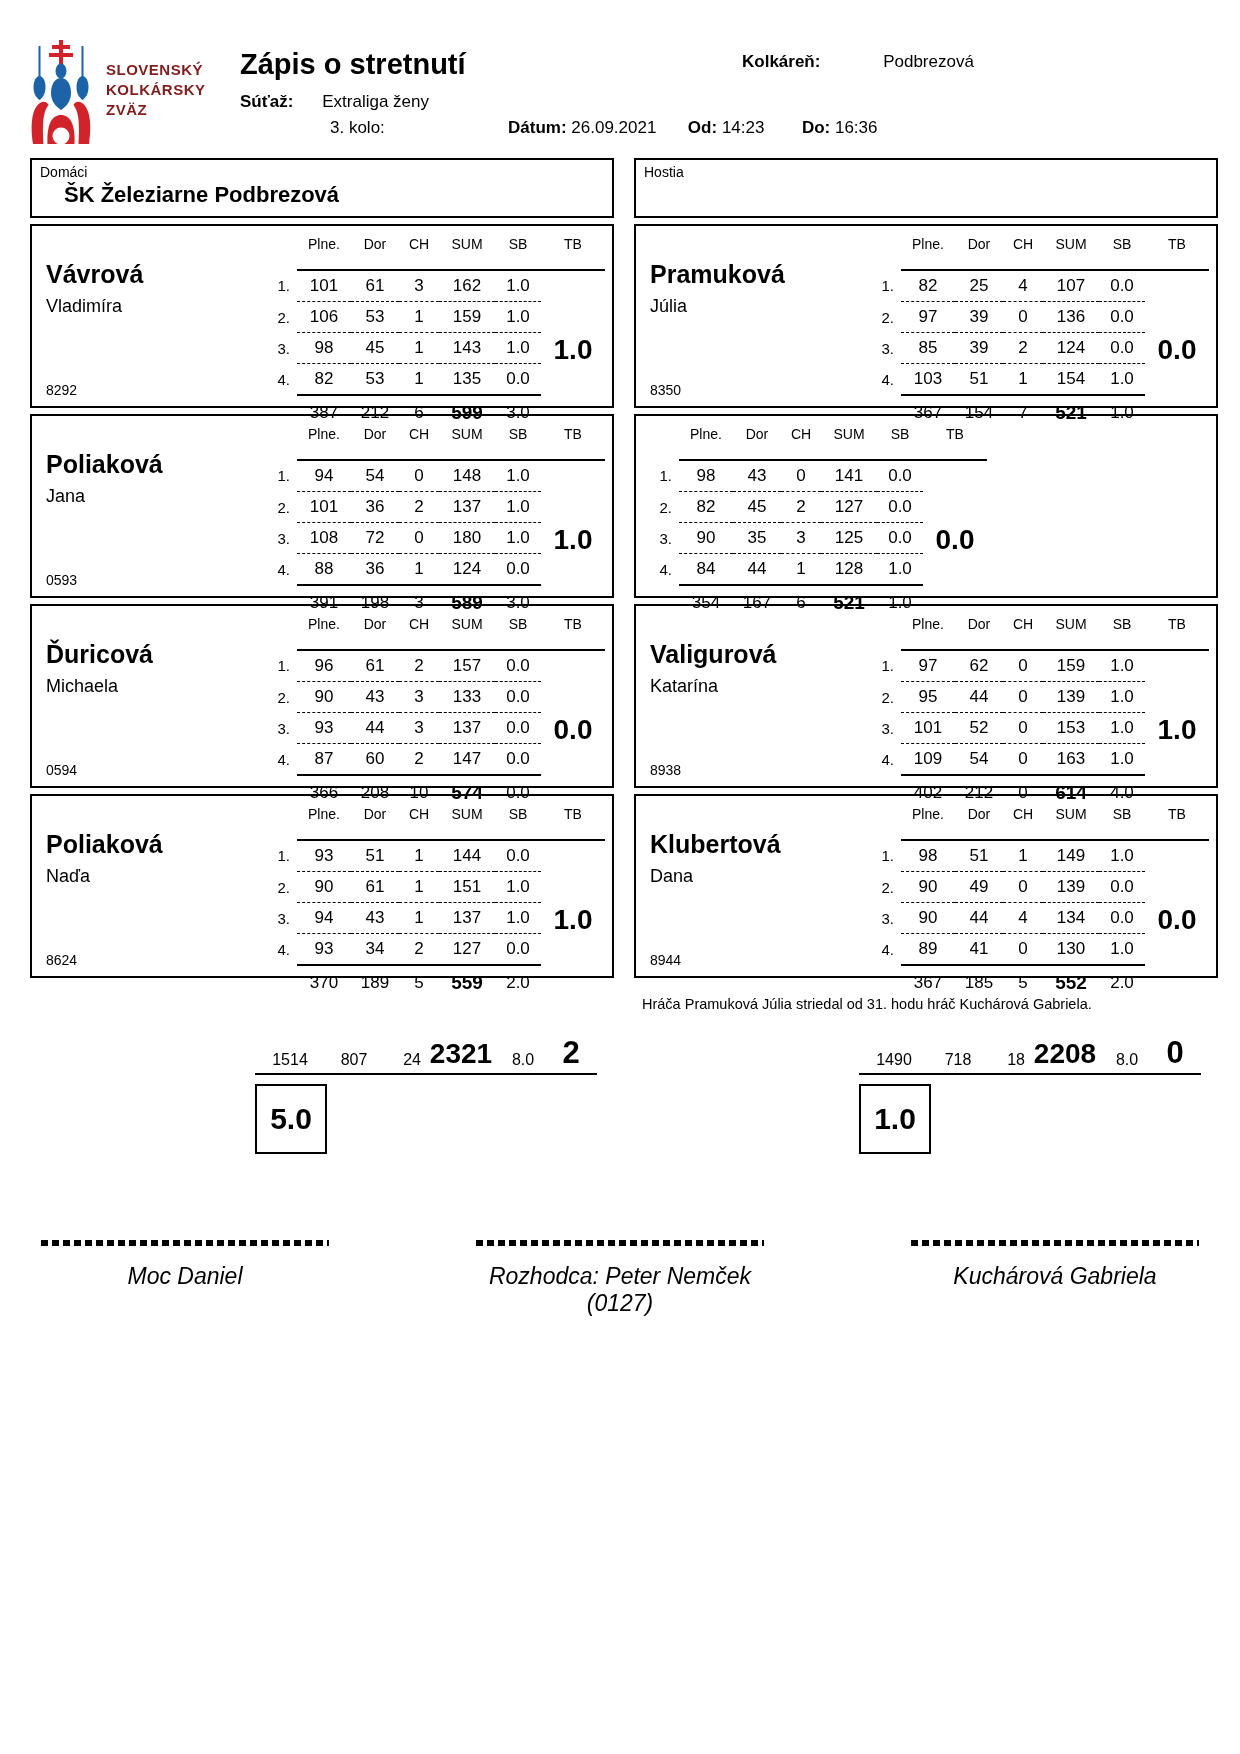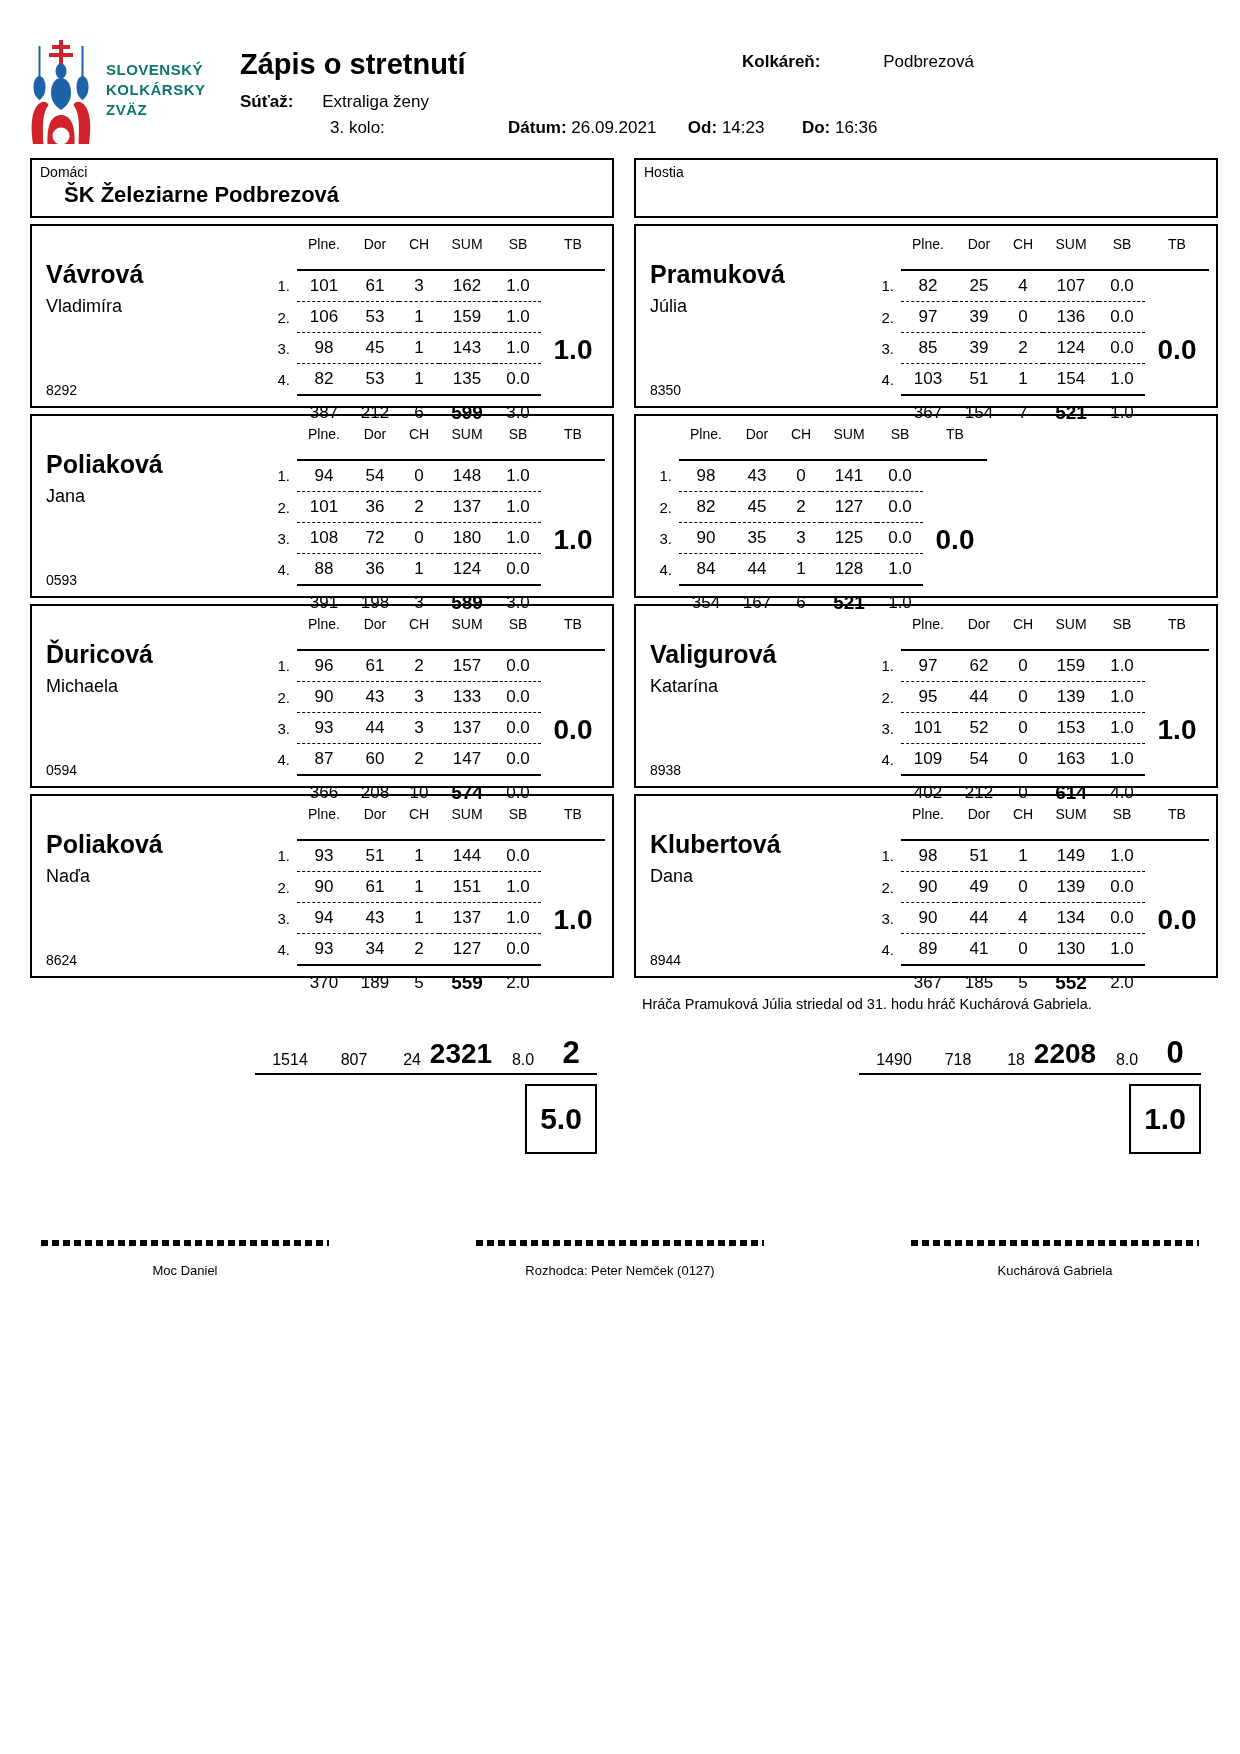--- a/index.html
+++ b/index.html
@@ -3,21 +3,21 @@
 <meta charset="utf-8">
 <style>
   html,body{margin:0;padding:0;background:#e8e8e8;}
   .page{position:relative;width:1240px;height:1754px;background:#fff;margin:0 auto;
         font-family:"Liberation Sans",sans-serif;color:#000;overflow:hidden;}
   .b{font-weight:bold;}
 
   
   .page-header{position:absolute;top:0;left:0;width:1240px;height:158px;}
   .logo{position:absolute;left:30px;top:40px;display:flex;}
-  .logo-text{margin-left:14px;margin-top:20px;color:#0f766e;font-weight:bold;
+  .logo-text{margin-left:14px;margin-top:20px;color:#7f1d1d;font-weight:bold;
              font-size:15px;line-height:20px;letter-spacing:.5px;}
   .page-title{position:absolute;left:240px;top:48px;font-size:29px;font-weight:bold;}
   .sutaz-row{position:absolute;left:240px;top:92px;font-size:17px;}
   .sutaz-row .val{margin-left:24px;}
   .round-label{position:absolute;left:330px;top:118px;font-size:17px;}
   .kolkaren-row{position:absolute;left:742px;top:52px;font-size:17px;}
   .kolkaren-row .val{margin-left:58px;}
   .datum-row{position:absolute;left:508px;top:118px;font-size:17px;}
   .datum-row .lbl{font-weight:bold;}
   .datum-row .sp{display:inline-block;width:22px;}
@@ -54,31 +54,31 @@
   .note-row{height:38px;font-size:14.5px;padding:12px 0 0 8px;box-sizing:border-box;}
   .totals-wrap{margin-left:225px;width:342px;border-bottom:2px solid #000;padding-bottom:5px;margin-top:8px;}
   .team-totals{display:flex;align-items:flex-end;height:38px;}
   .team-totals span{display:block;line-height:1;}
   .tt-plne{width:70px;text-align:center;font-size:16px;}
   .tt-dor{width:58px;text-align:center;font-size:16px;}
   .tt-ch{width:38px;text-align:right;font-size:16px;}
   .tt-sum{width:80px;text-align:center;font-size:28px;font-weight:bold;}
   .tt-sb{width:44px;text-align:center;font-size:16px;}
   .tt-pts{flex:1;text-align:center;font-size:31px;font-weight:bold;}
-  .score-box-row{margin-left:225px;width:342px;display:flex;justify-content:flex-end;}
+  .score-box-row{margin-left:225px;width:342px;display:flex;justify-content:flex-start;}
   .score-box{width:68px;height:66px;border:2px solid #000;margin-top:9px;
              display:flex;align-items:center;justify-content:center;
              font-size:30px;font-weight:bold;}
 
   
   .signatures{position:absolute;top:1240px;left:30px;width:1180px;display:flex;justify-content:space-between;}
   .sig{width:310px;text-align:center;}
   .sig-line{height:6px;width:288px;margin:0 auto 17px auto;
             background:repeating-linear-gradient(90deg,#000 0 7px,transparent 7px 11px);}
-  .sig-name{font-size:13px;}
+  .sig-name{font-size:23px;font-style:italic;}
 </style>
 </head>
 <body>
 
 <div class="page">
 
   <div class="page-header">
     <div class="logo">
       <svg width="62" height="104" viewBox="0 0 62 104">
         <g fill="#d2232a">

